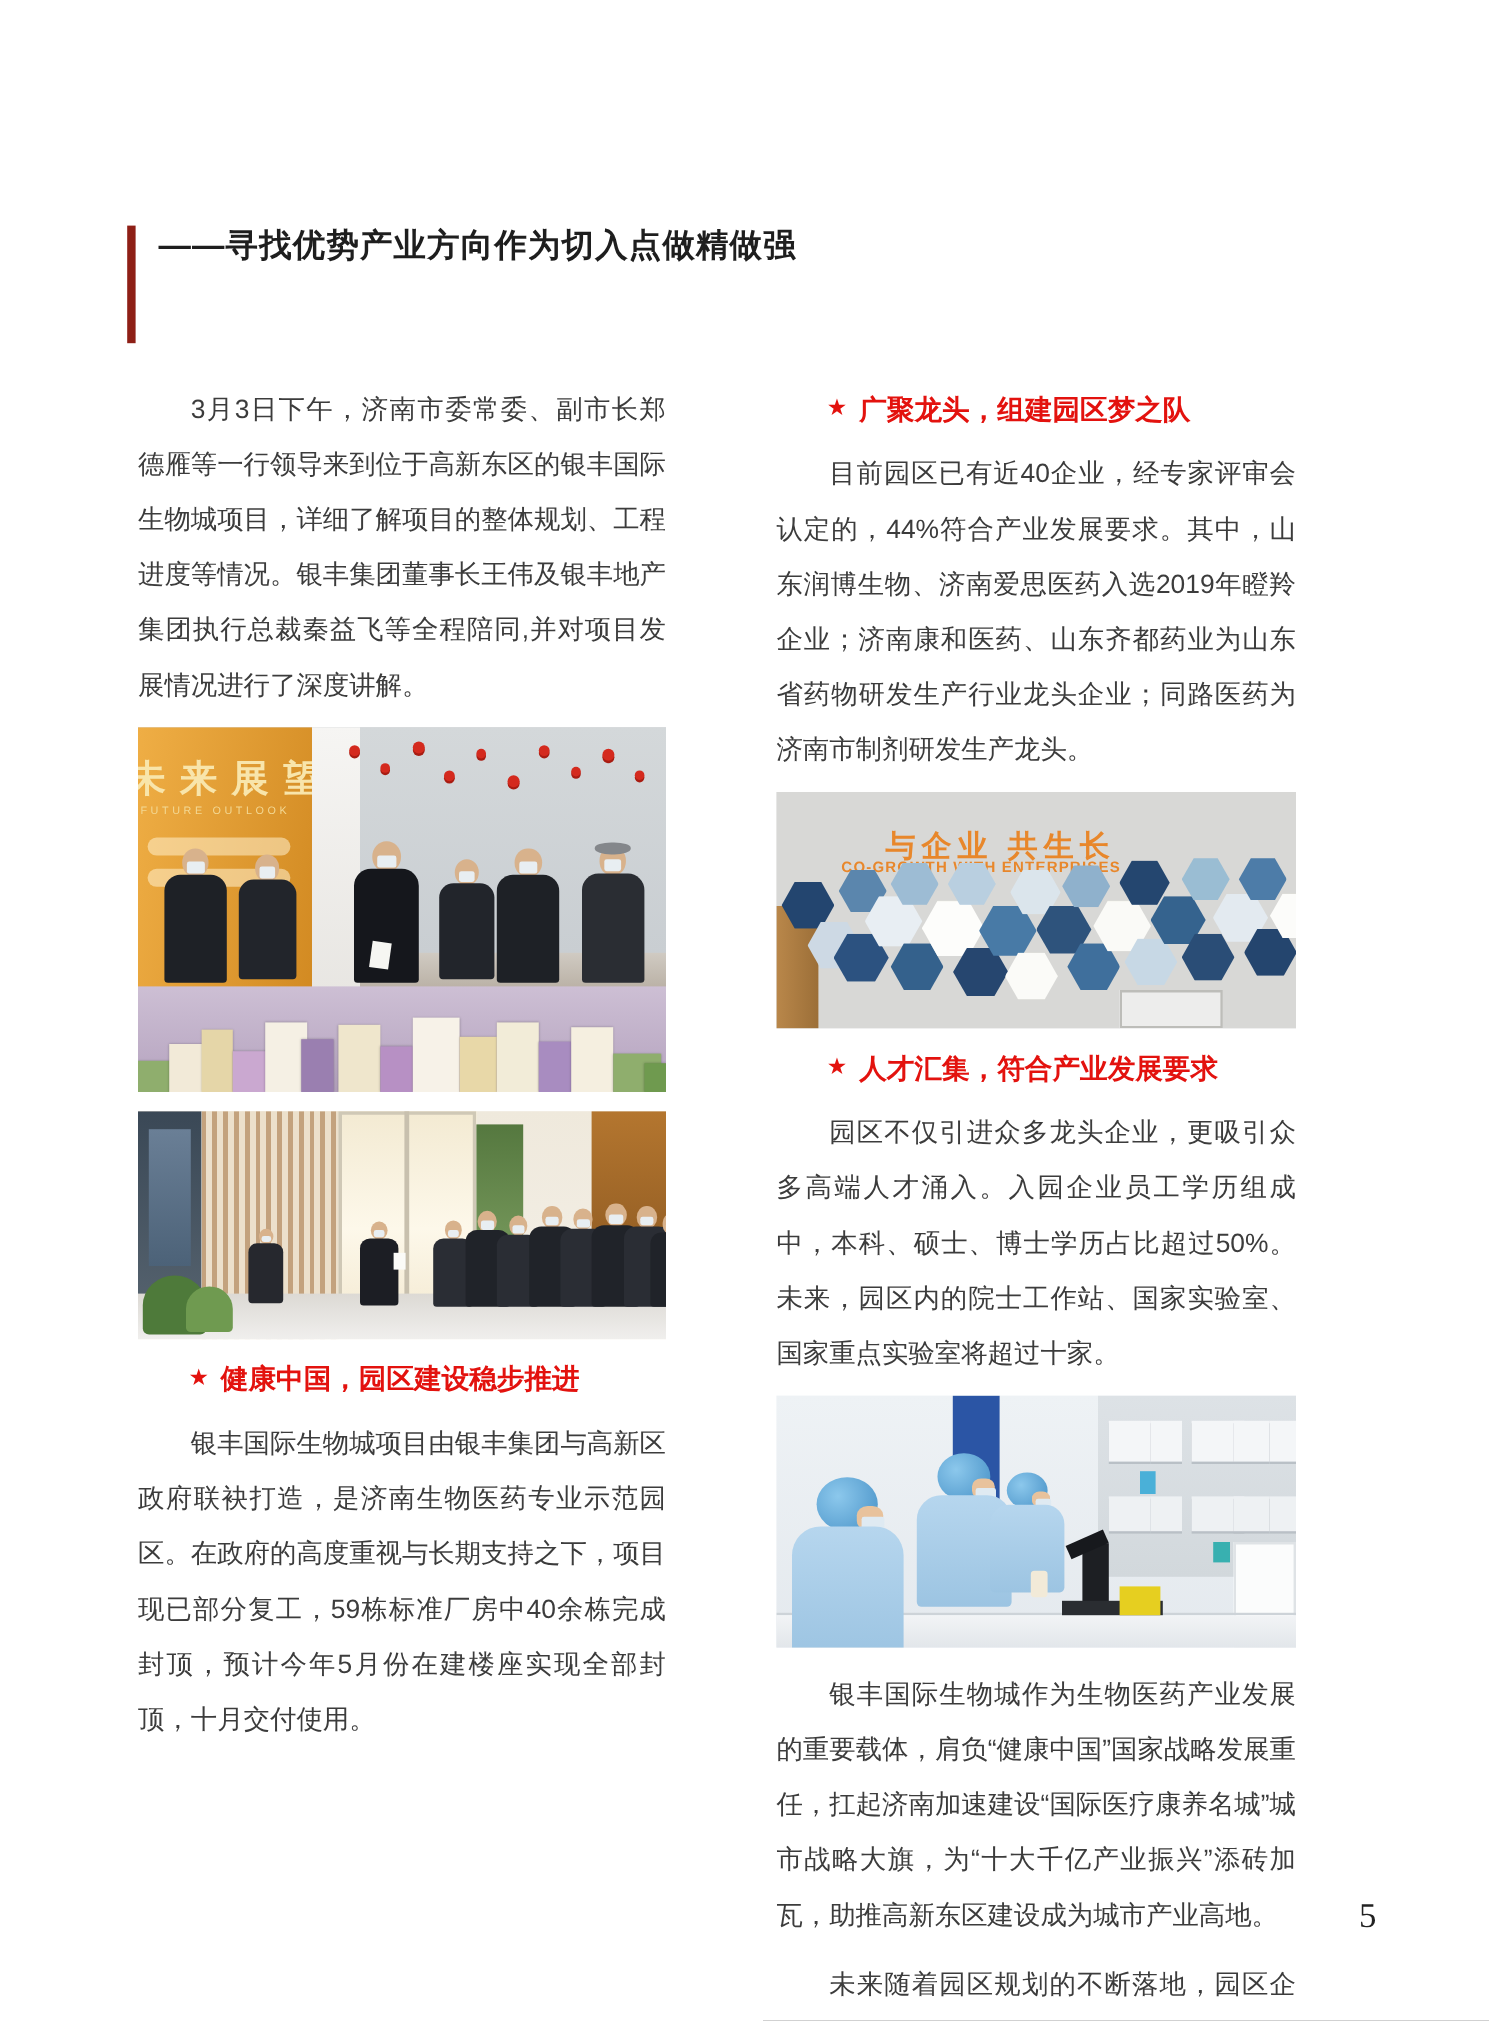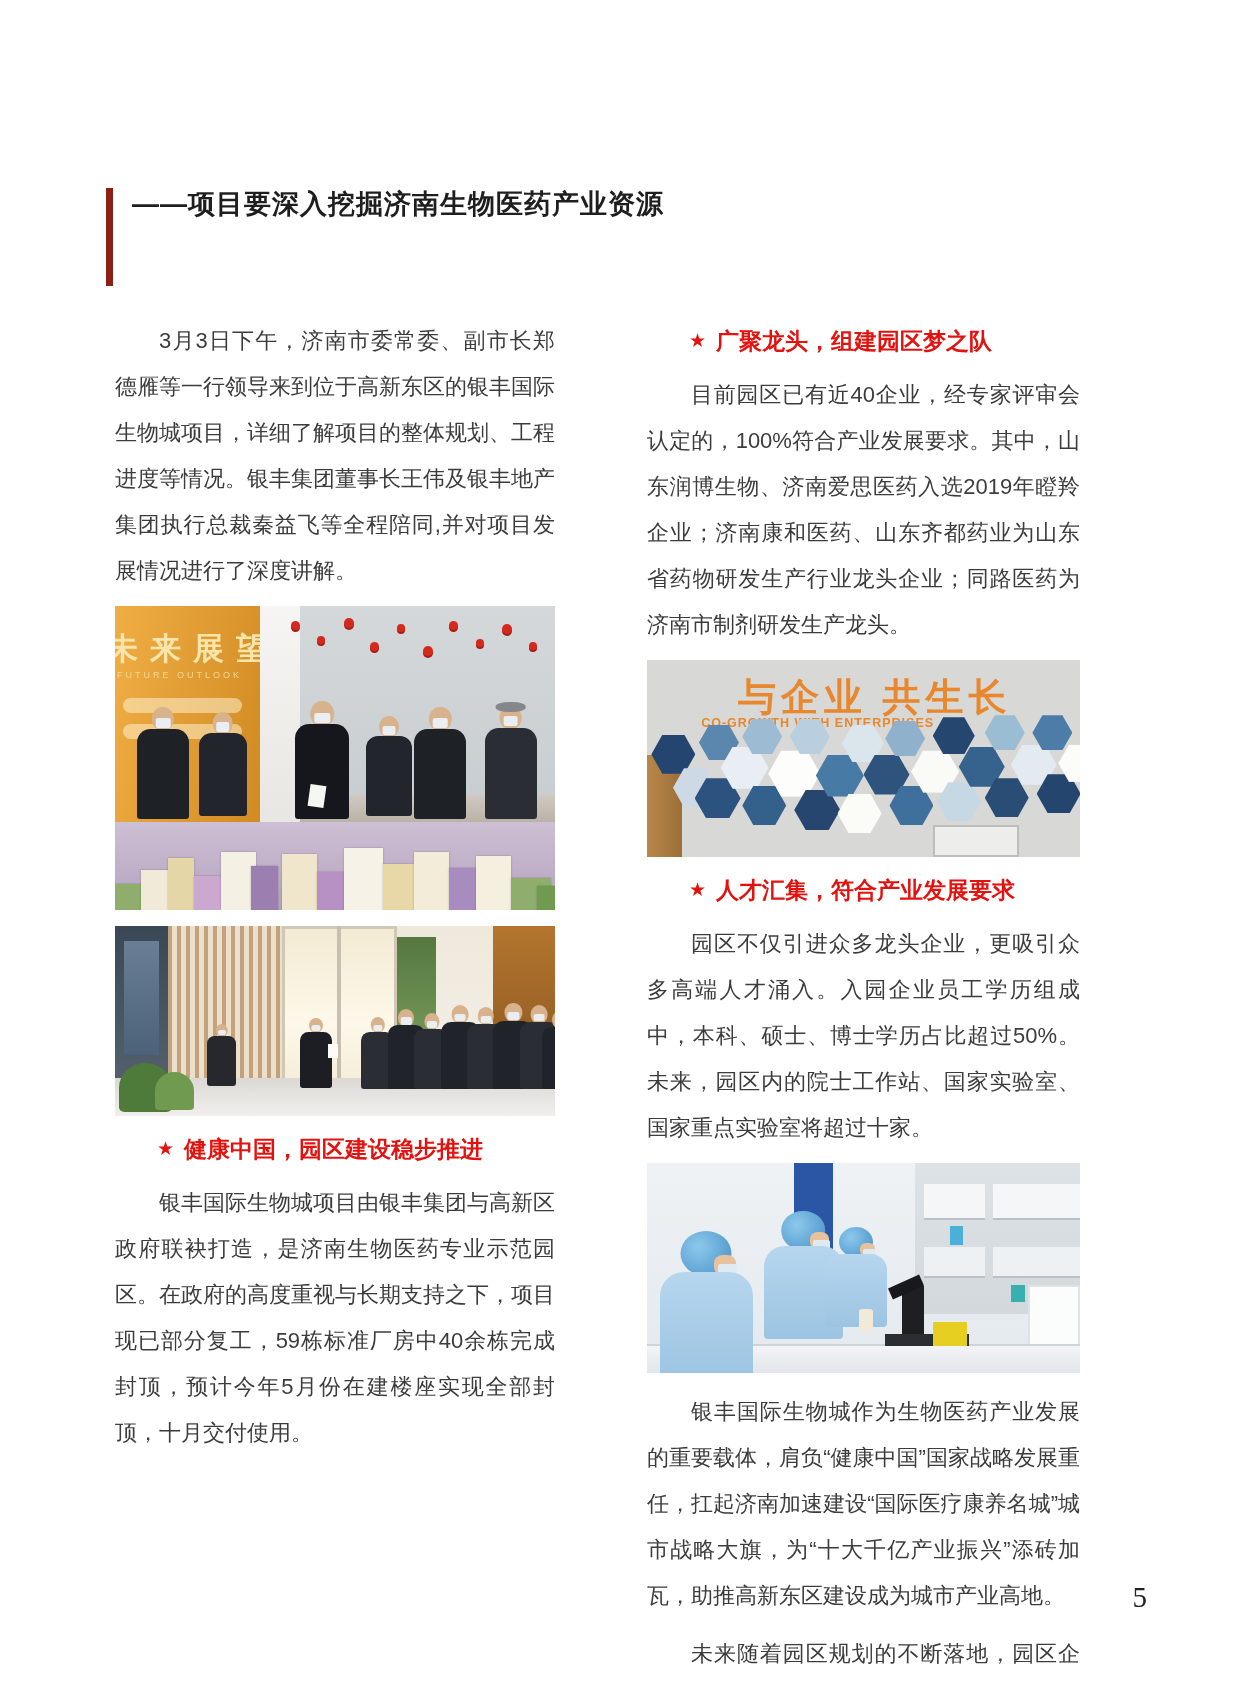--- a/index.html
+++ b/index.html
@@ -38,35 +38,35 @@
   #ph3{height:197px;background:linear-gradient(115deg,#dedetd 0%,#dcdcda 40%,#d2d2d0 100%)}
   #ph4{height:210px;background:linear-gradient(#eef2f5,#e4e9ee)}
 
   
   .ph1-wall{position:absolute;left:0;top:0;width:33%;height:74%;background:linear-gradient(100deg,#efae45,#d28a22)}
   .ph1-cn{position:absolute;left:-8px;top:22px;font-size:31px;font-weight:bold;color:#f8e5ab;letter-spacing:12px;white-space:nowrap}
   .ph1-en{position:absolute;left:2px;top:64px;font-size:9px;color:#f3d893;letter-spacing:3px}
   .ph1-pill{position:absolute;left:8px;width:82%;height:15px;border-radius:8px;background:rgba(255,240,205,.55)}
 
   
-  .ph3-cn{position:absolute;left:21%;top:12px;font-size:38px;font-weight:bold;color:var(--orange);letter-spacing:5px;white-space:nowrap}
+  .ph3-cn{position:absolute;left:21%;top:28px;font-size:25px;font-weight:bold;color:var(--orange);letter-spacing:5px;white-space:nowrap}
   .ph3-en{position:absolute;left:12.5%;top:56px;font-size:12.5px;font-weight:bold;color:var(--orange);letter-spacing:1px;white-space:nowrap}
 
   .page-number{position:absolute;right:94px;bottom:70px;font-family:"Liberation Serif","DejaVu Serif",serif;
                font-size:29px;color:#222}
 </style>
 </head>
 <body>
 
 <div class="page">
 
 
   <section class="title-block">
     <div class="title-bar"></div>
-    <div class="title-sub">——项目要深入挖掘济南生物医药产业资源</div>
+    <div class="title-sub">——寻找优势产业方向作为切入点做精做强</div>
   </section>
 
   <main class="columns">
 
     <div class="col-left">
       <p class="body">3月3日下午，济南市委常委、副市长郑德雁等一行领导来到位于高新东区的银丰国际生物城项目，详细了解项目的整体规划、工程进度等情况。银丰集团董事长王伟及银丰地产集团执行总裁秦益飞等全程陪同,并对项目发展情况进行了深度讲解。</p>
 
       <figure class="photo" id="ph1">
         <div class="ph1-wall">
           <div class="ph1-cn">未来展望</div>
@@ -207,21 +207,21 @@
         <span>健康中国，园区建设稳步推进</span>
       </h3>
       <p class="body">银丰国际生物城项目由银丰集团与高新区政府联袂打造，是济南生物医药专业示范园区。在政府的高度重视与长期支持之下，项目现已部分复工，59栋标准厂房中40余栋完成封顶，预计今年5月份在建楼座实现全部封顶，十月交付使用。</p>
     </div>
 
     <div class="col-right">
       <h3 class="red-heading">
         <span class="star">★</span>
         <span>广聚龙头，组建园区梦之队</span>
       </h3>
-      <p class="body">目前园区已有近40企业，经专家评审会认定的，100%符合产业发展要求。其中，山东润博生物、济南爱思医药入选2019年瞪羚企业；济南康和医药、山东齐都药业为山东省药物研发生产行业龙头企业；同路医药为济南市制剂研发生产龙头。</p>
+      <p class="body">目前园区已有近40企业，经专家评审会认定的，44%符合产业发展要求。其中，山东润博生物、济南爱思医药入选2019年瞪羚企业；济南康和医药、山东齐都药业为山东省药物研发生产行业龙头企业；同路医药为济南市制剂研发生产龙头。</p>
 
       <figure class="photo" id="ph3">
         <div class="ph3-cn">与企业 共生长</div>
         <div class="ph3-en">CO-GROWTH WITH ENTERPRISES</div>
       <div style="position: absolute; left: 0px; bottom: 0px; width: 8%; height: 52%; background: linear-gradient(90deg, rgb(185, 135, 74), rgb(156, 111, 56));"></div>
           <div style="position: absolute; left: 66%; bottom: 0px; width: 20%; height: 16%; background: rgba(255, 255, 255, 0.55); box-shadow: rgb(189, 189, 185) 0px 0px 0px 2px inset;"></div>
           <div style="position: absolute; left: 1%; top: 38%; width: 44px; height: 39px; clip-path: polygon(25% 0px, 75% 0px, 100% 50%, 75% 100%, 25% 100%, 0px 50%); background: rgb(35, 69, 111);"></div>
           <div style="position: absolute; left: 6%; top: 55%; width: 44px; height: 39px; clip-path: polygon(25% 0px, 75% 0px, 100% 50%, 75% 100%, 25% 100%, 0px 50%); background: rgb(205, 217, 228);"></div>
           <div style="position: absolute; left: 12%; top: 33%; width: 40px; height: 35px; clip-path: polygon(25% 0px, 75% 0px, 100% 50%, 75% 100%, 25% 100%, 0px 50%); background: rgb(91, 134, 173);"></div>
           <div style="position: absolute; left: 11%; top: 60%; width: 46px; height: 40px; clip-path: polygon(25% 0px, 75% 0px, 100% 50%, 75% 100%, 25% 100%, 0px 50%); background: rgb(44, 82, 128);"></div>

